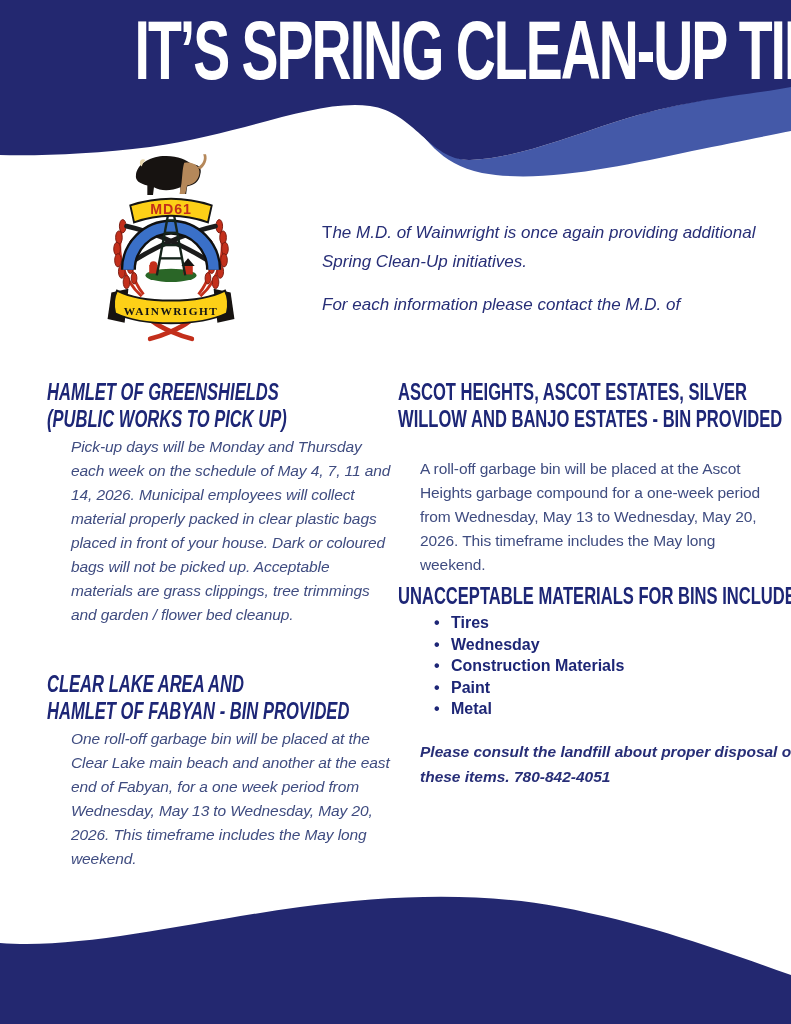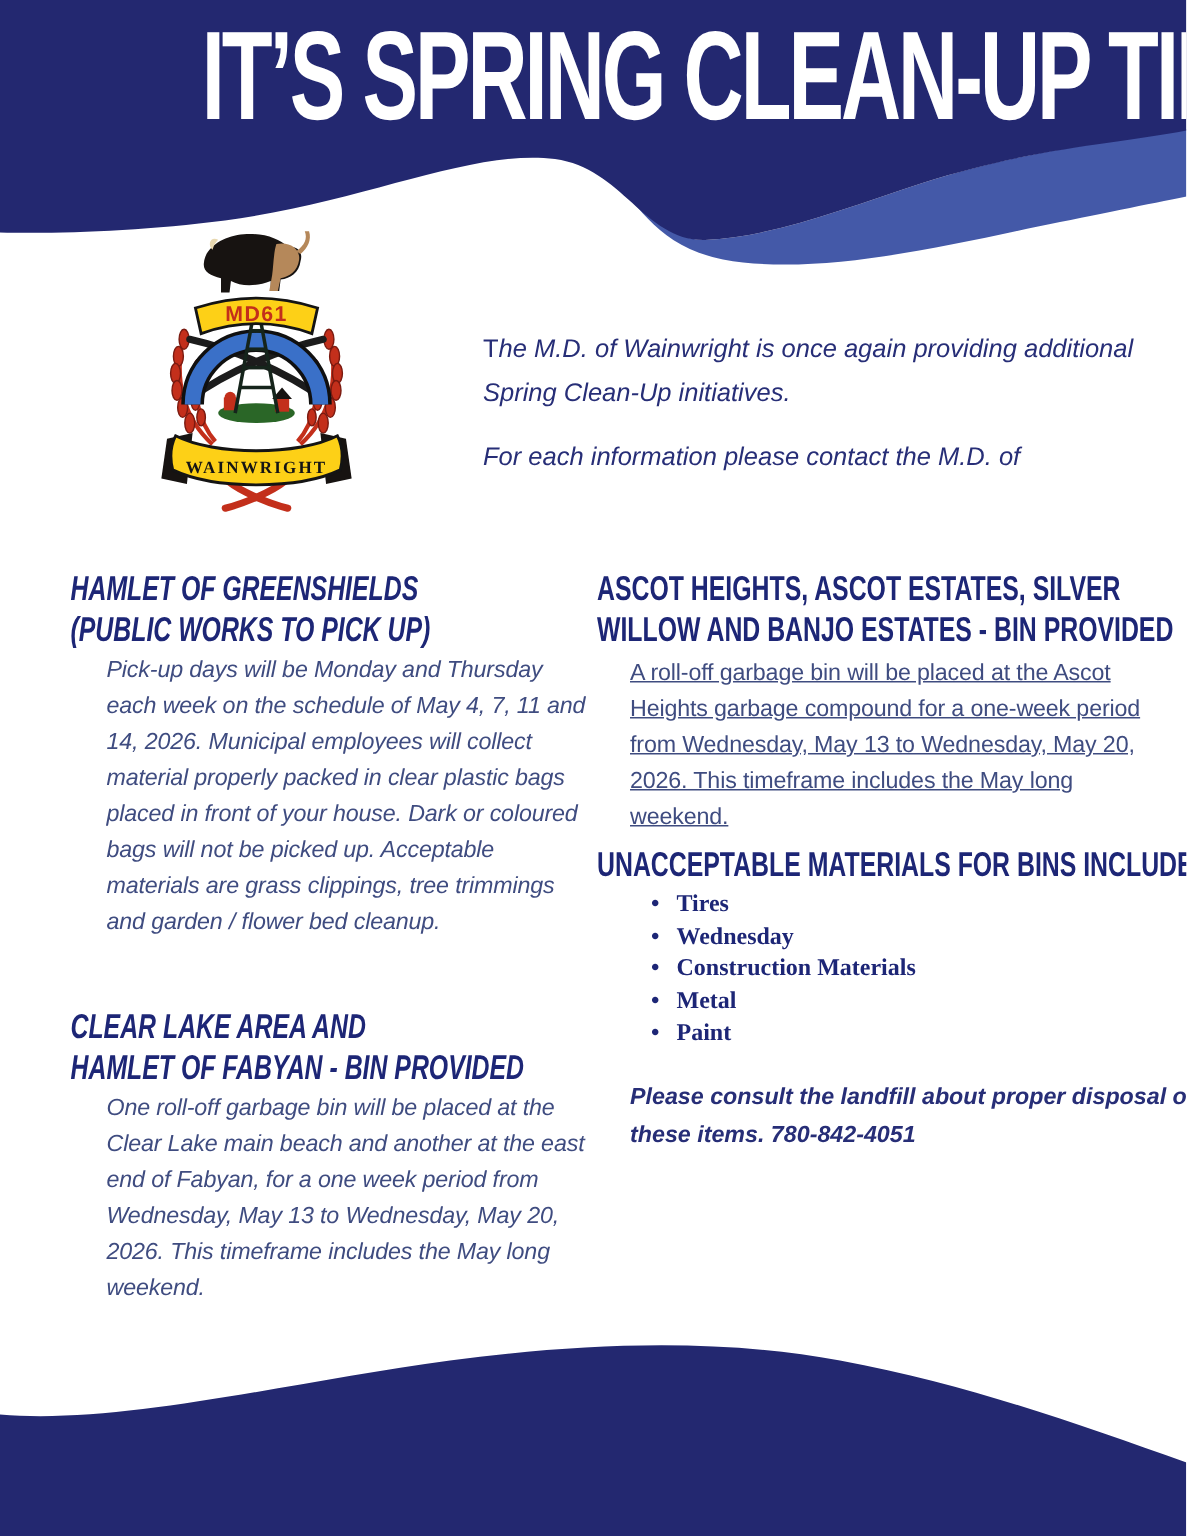--- a/index.html
+++ b/index.html
@@ -47,25 +47,25 @@
   .lead { font-style:normal; }
   
   .col-left  { position:absolute; left:47px;  top:379px; width:345px;font-style:italic; }
   .col-right { position:absolute; left:398px; top:379px; width:378px; }
   .heading {
     color:var(--heading); font-weight:bold; font-size:23px; line-height:27px;
     transform:scaleX(.72); transform-origin:0 0; white-space:nowrap; width:520px;
   }
   .body-text { color:var(--bodytext); font-size:15.5px; line-height:24px; margin:0; letter-spacing:-0.1px; }
   .col-left  .body-text { margin:2px 0 0 24px; width:322px; }
-  .col-right .body-text { margin:4px 0 0 22px; width:352px;text-decoration:underline; }
+  .col-right .body-text { margin:24px 0 0 22px; width:352px; }
   .mt-section { margin-top:44px; }
   .col-right .mt-h2 { margin-top:6px; }
   ul.bullets { margin:2px 0 0 0; padding:0 0 0 36px; list-style:none;
-    color:var(--heading); font-weight:bold; font-size:16px;font-family:Liberation Serif, serif; }
+    color:var(--heading); font-weight:bold; font-size:16px; }
   ul.bullets li { line-height:21.5px; }
   ul.bullets li::before { content:"\2022"; display:inline-block; width:17px; }
   .note { margin:19px 0 0 22px; font-style:italic; font-weight:bold;
     font-size:15.5px; line-height:25px; color:var(--introtext); }
   .note .line { display:block; white-space:nowrap; }
 </style>
 </head>
 <body>
 
 <div class="page">
@@ -193,22 +193,22 @@
     </div>
     <p class="body-text">A roll-off garbage bin will be placed at the Ascot Heights garbage compound for a one-week period from Wednesday, May 13 to Wednesday, May 20, 2026. This timeframe includes the May long weekend.</p>
 
     <div class="heading mt-h2">
       <div>UNACCEPTABLE MATERIALS FOR BINS INCLUDE:</div>
     </div>
     <ul class="bullets">
         <li><span>Tires</span></li>
         <li><span>Wednesday</span></li>
         <li><span>Construction Materials</span></li>
+        <li><span>Paint</span></li>
         <li><span>Metal</span></li>
-        <li><span>Paint</span></li>
       </ul>
     <div class="note">
       <span class="line">Please consult the landfill about proper disposal of</span>
       <span class="line">these items. 780-842-4051</span>
     </div>
   </div>
 
   <svg class="footer-wave" width="791" height="150" viewBox="0 0 791 150" aria-hidden="true">
     <path class="f-navy" d="M0,69 C80,76 190,48 300,33 C390,21 480,18 560,33 C650,50 720,76 791,101 L791,150 L0,150 Z"></path>
   </svg>

